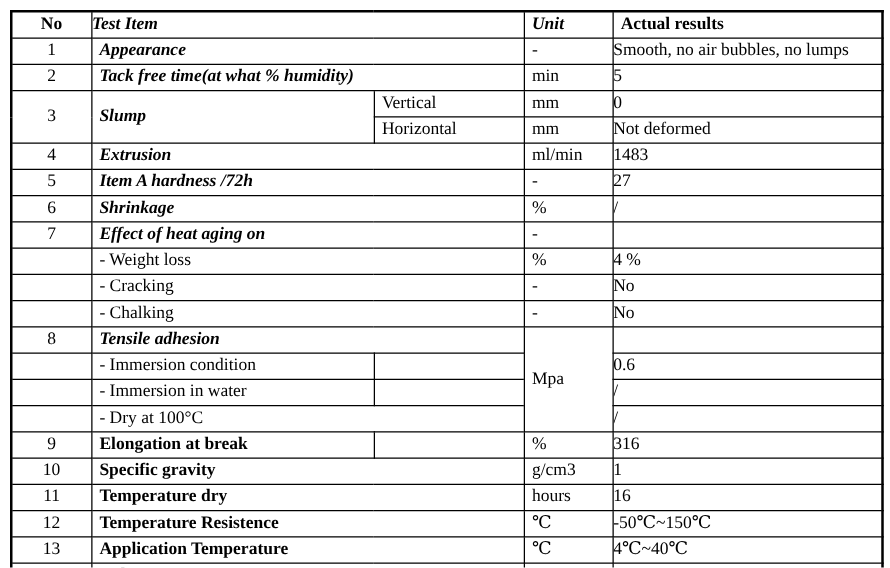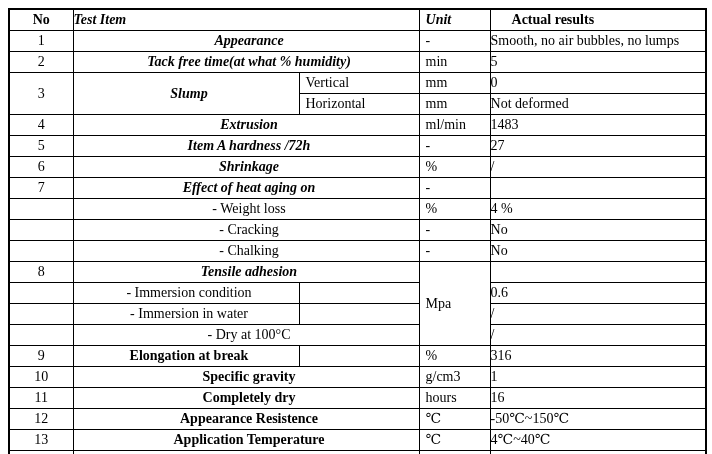--- a/index.html
+++ b/index.html
@@ -27,23 +27,23 @@
     padding:0;
     line-height:18px;
     vertical-align:middle;
     overflow:hidden;
     white-space:nowrap;
   }
   th{font-weight:bold;}
   th.h-no{text-align:center;}
   th.h-item{text-align:left;font-style:italic;}
   th.h-unit{text-align:left;padding-left:6px;font-style:italic;}
-  th.h-res{text-align:left;padding-left:21px;}
+  th.h-res{text-align:left;padding-left:6px;}
   td.no{text-align:center;}
-  td.item{text-align:center;padding-left:6px;}
+  td.item{text-align:left;padding-left:6px;}
   td.sub{text-align:left;padding-left:6px;}
   td.unit{text-align:left;padding-left:6px;}
   td.result{text-align:left;}
   td.bi{font-weight:bold;font-style:italic;}
   td.b{font-weight:bold;margin-left:16px;}
 </style>
 </head>
 <body>
 
 <table class="results">
@@ -172,28 +172,28 @@
 
   <tr>
     <td class="no">10</td>
     <td class="item b" colspan="2">Specific gravity</td>
     <td class="unit">g/cm3</td>
     <td class="result">1</td>
   </tr>
 
   <tr>
     <td class="no">11</td>
-    <td class="item b" colspan="2">Completely dry</td>
+    <td class="item b" colspan="2">Temperature dry</td>
     <td class="unit">hours</td>
     <td class="result">16</td>
   </tr>
 
   <tr>
     <td class="no">12</td>
-    <td class="item b" colspan="2">Appearance Resistence</td>
+    <td class="item b" colspan="2">Temperature Resistence</td>
     <td class="unit">℃</td>
     <td class="result">-50℃~150℃</td>
   </tr>
 
   <tr>
     <td class="no">13</td>
     <td class="item b" colspan="2">Application Temperature</td>
     <td class="unit">℃</td>
     <td class="result">4℃~40℃</td>
   </tr>

